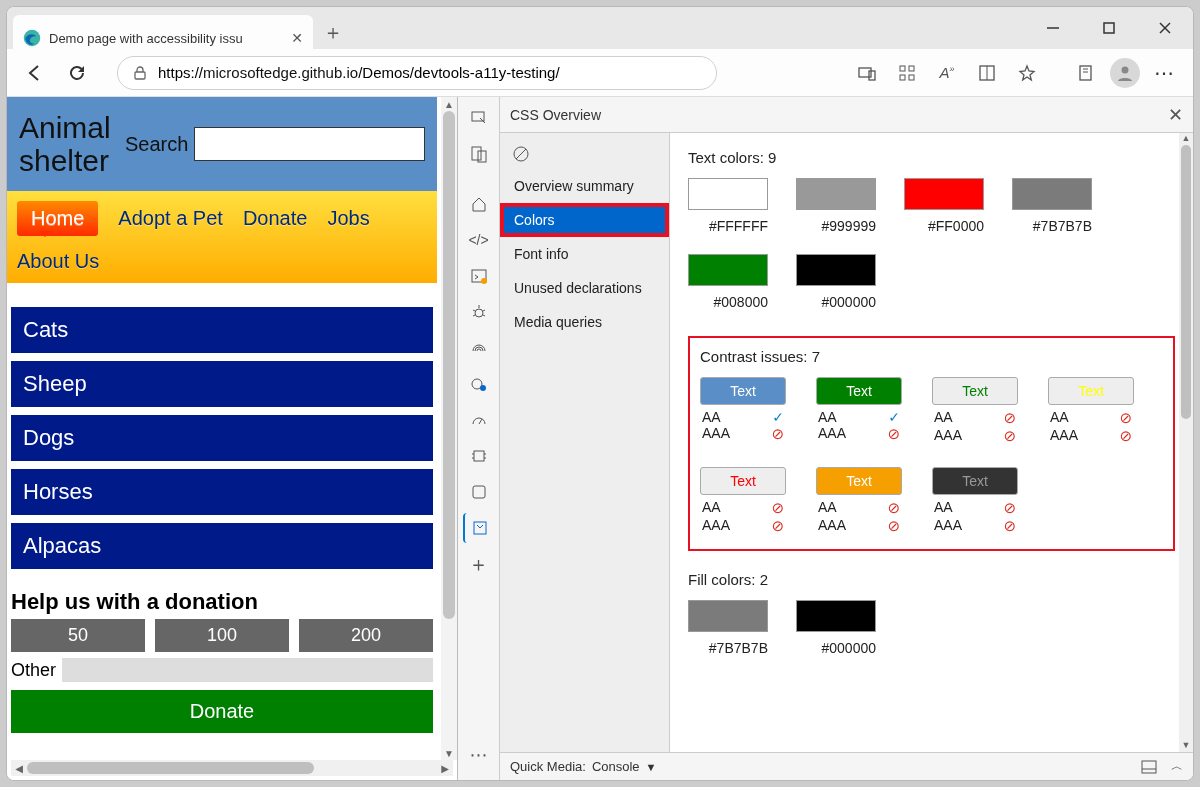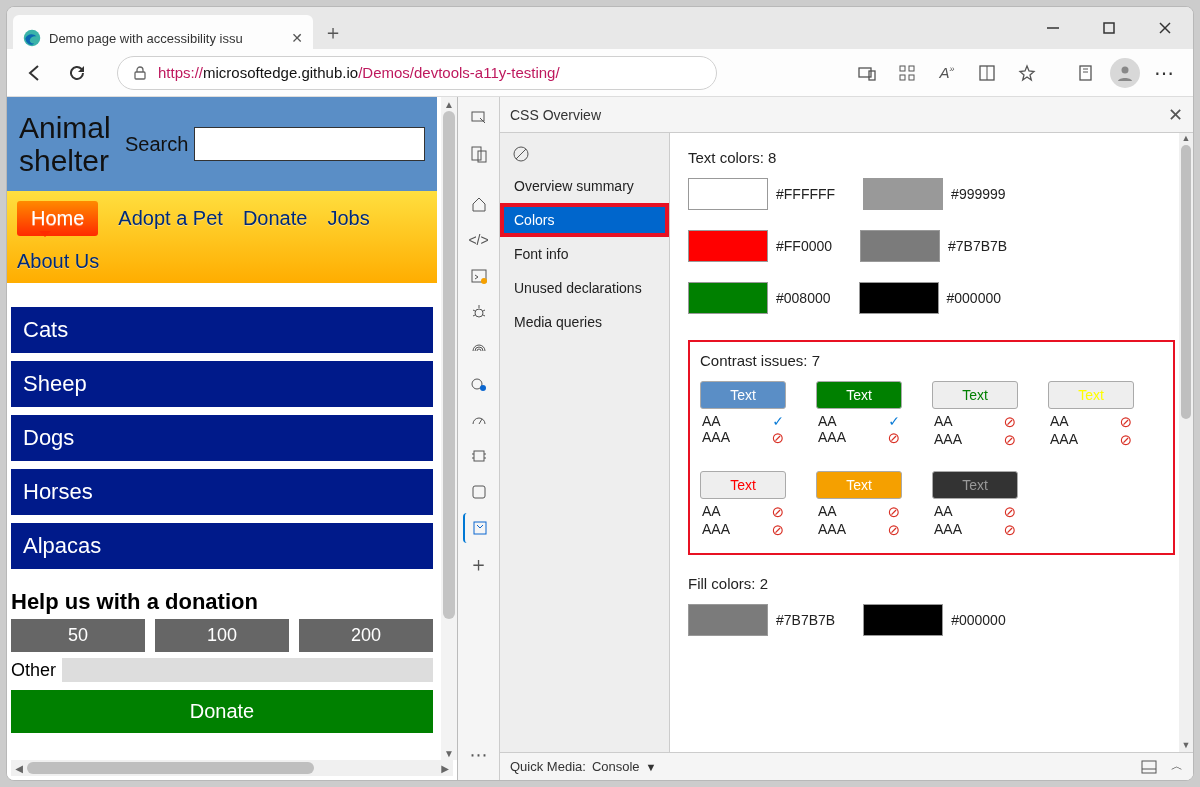--- a/index.html
+++ b/index.html
@@ -15,21 +15,21 @@
 .tab-title { flex:1; white-space: nowrap; overflow:hidden; text-overflow: clip; }
 .tab-close { width:16px;height:16px;display:flex;align-items:center;justify-content:center;font-size:14px;color:#555;}
 .newtab { width:40px; display:flex; align-items:center; justify-content:center; height:34px; font-size:20px; color:#555;}
 .win-controls { margin-left:auto; display:flex; height:42px; }
 .win-controls div { width:56px; display:flex; align-items:center; justify-content:center; font-size:14px; color:#333;}
 
 
 .addr-row { height: 48px; background: #fdfdfd; display:flex; align-items:center; padding: 0 10px; gap:6px; border-bottom:1px solid #ddd;}
 .nav-btn { width:36px; height:36px; display:flex; align-items:center; justify-content:center; color:#555; border-radius:4px;}
 .addr-bar { flex:0 0 600px; height:34px; border:1px solid #d0d0d0; border-radius:18px; display:flex; align-items:center; padding:0 14px; gap:10px; color:#666; font-size:15px; background:#fff;}
-.addr-bar .url-proto { color:#be185d;text-align:center;}
+.addr-bar .url-proto { color:#000000;text-align:center;}
 .addr-bar .url-host { color:#111;}
 .right-icons { margin-left:auto; display:flex; gap:4px; align-items:center;}
 .right-icons .nav-btn svg { width:18px;height:18px;}
 .avatar { width:30px;height:30px;border-radius:50%;background:#d8d8d8; display:flex; align-items:center; justify-content:center;}
 
 
 .content { flex:1; display:flex; overflow:hidden; position:relative;}
 
 
 .page-panel { width: 450px; position: relative; background:#fff; display:flex; flex-direction:column; overflow:hidden;}
@@ -77,21 +77,21 @@
 .dev-header .close{font-size:18px;color:#555;}
 .dev-body { flex:1; display:flex; overflow:hidden;}
 .dev-sidebar { width:170px; border-right:1px solid #ccc; background:#eee; padding-top:6px;}
 .dev-sidebar .cap{width:34px;height:30px;display:flex;align-items:center;justify-content:center;margin-left:4px;color:#555;}
 .dev-sidebar .item{padding:9px 14px;font-size:14px;color:#222;}
 .dev-sidebar .item.sel{background:#0066cc;color:#fff;outline:4px solid #e81123;outline-offset:-4px;}
 
 .dev-canvas{flex:1;background:#fff;padding:16px 18px 10px 18px;overflow:hidden;position:relative;}
 .section-label{font-size:15px;color:#222;margin-bottom:12px;}
 .swatch-grid{display:flex;flex-wrap:wrap;gap:20px 28px;margin-bottom:26px;}
-.swatch{display:flex;flex-direction:row;gap:8px;align-items:center;}
+.swatch{display:flex;flex-direction:column;gap:8px;align-items:flex-end;}
 .swatch .box{width:80px;height:32px;border:1px solid #999;}
 .swatch .hex{font-size:14px;color:#222;}
 
 .contrast-box{border:2px solid #e81123;padding:10px 10px 14px 10px;margin-bottom:20px;}
 .contrast-grid{display:flex;flex-wrap:wrap;gap:22px 30px;}
 .c-item{width:86px;}
 .c-item .pill{border:1px solid #aaa;border-radius:3px;height:28px;display:flex;align-items:center;justify-content:center;font-size:14px;margin-bottom:4px;}
 .c-item .row{display:flex;justify-content:space-between;font-size:14px;color:#222;padding:0 2px;}
 .ok{color:#0a7bd6;font-size:14px;}
 .bad{color:#d93025;font-size:15px;}
@@ -366,21 +366,21 @@
                 </svg>
               </div>
             <div class="item">Overview summary</div>
             <div class="item sel">Colors</div>
             <div class="item">Font info</div>
             <div class="item">Unused declarations</div>
             <div class="item">Media queries</div>
           </div>
 
           <div class="dev-canvas">
-            <div class="section-label">Text colors: 8</div>
+            <div class="section-label">Text colors: 9</div>
             <div class="swatch-grid" id="textcolors">
                 <div class="swatch">
                   <div class="box" style="background:#FFFFFF"></div>
                   <div class="hex">#FFFFFF</div>
                 </div>
                 <div class="swatch">
                   <div class="box" style="background:#999999"></div>
                   <div class="hex">#999999</div>
                 </div>
                 <div class="swatch">

